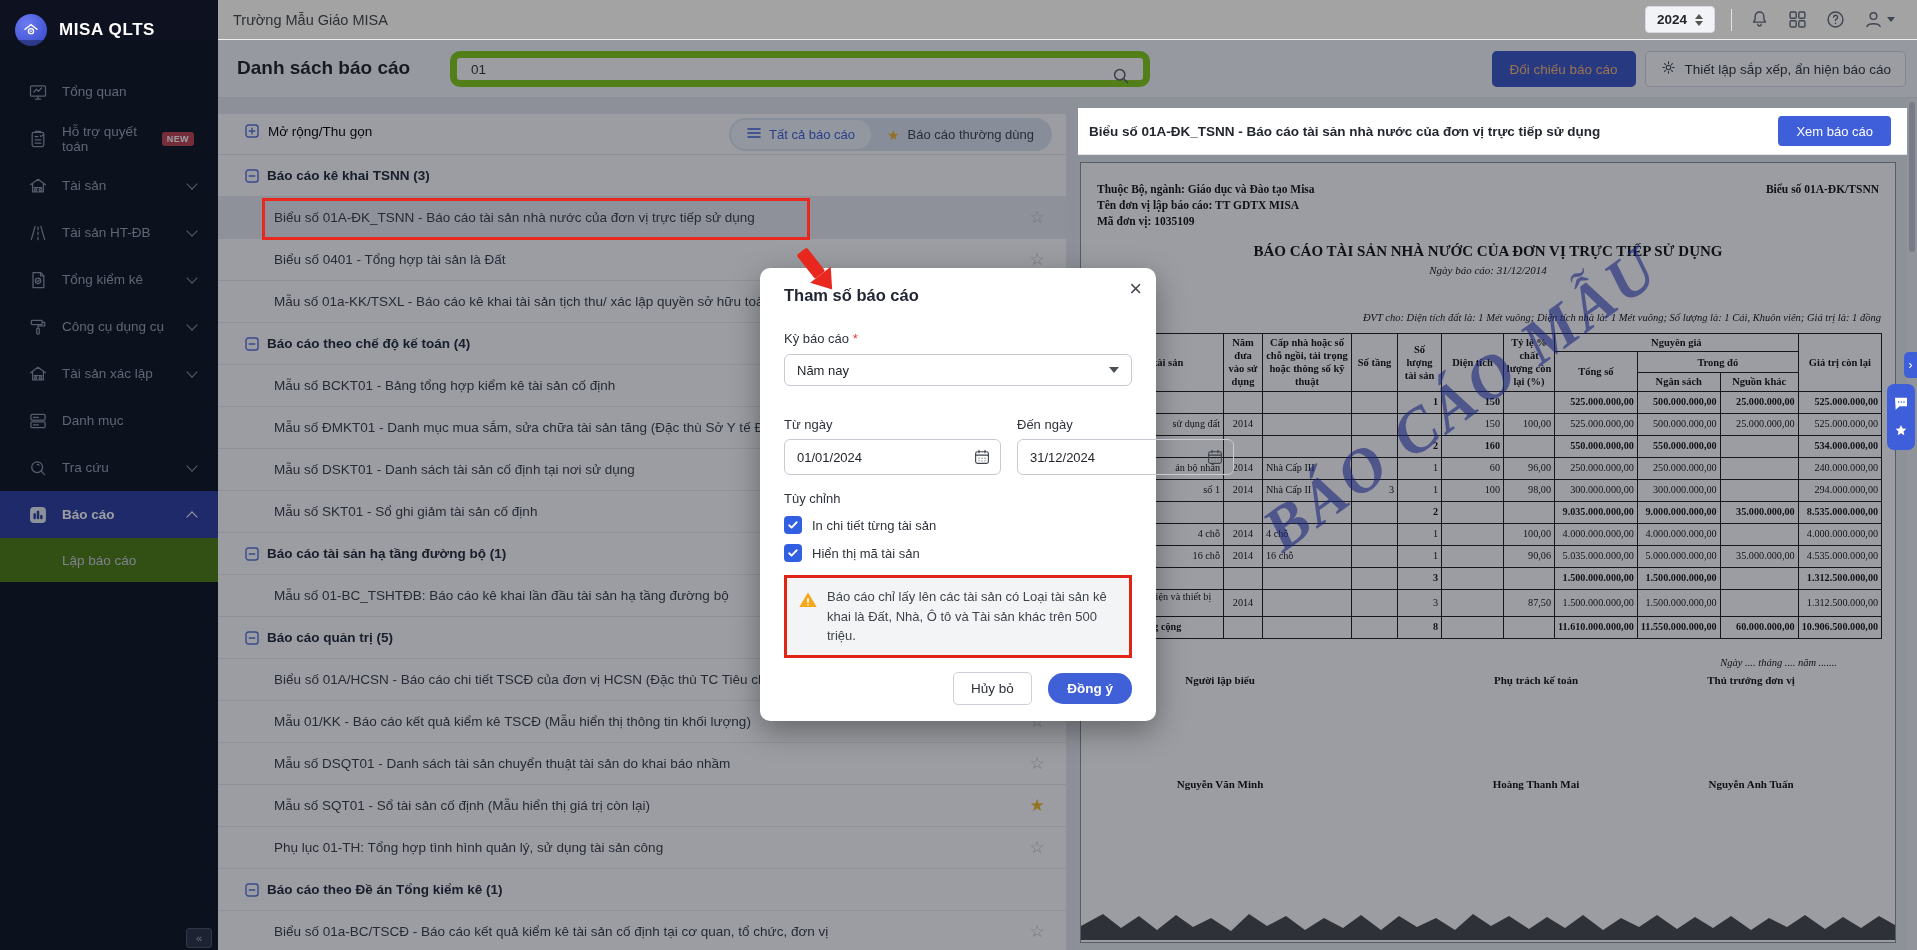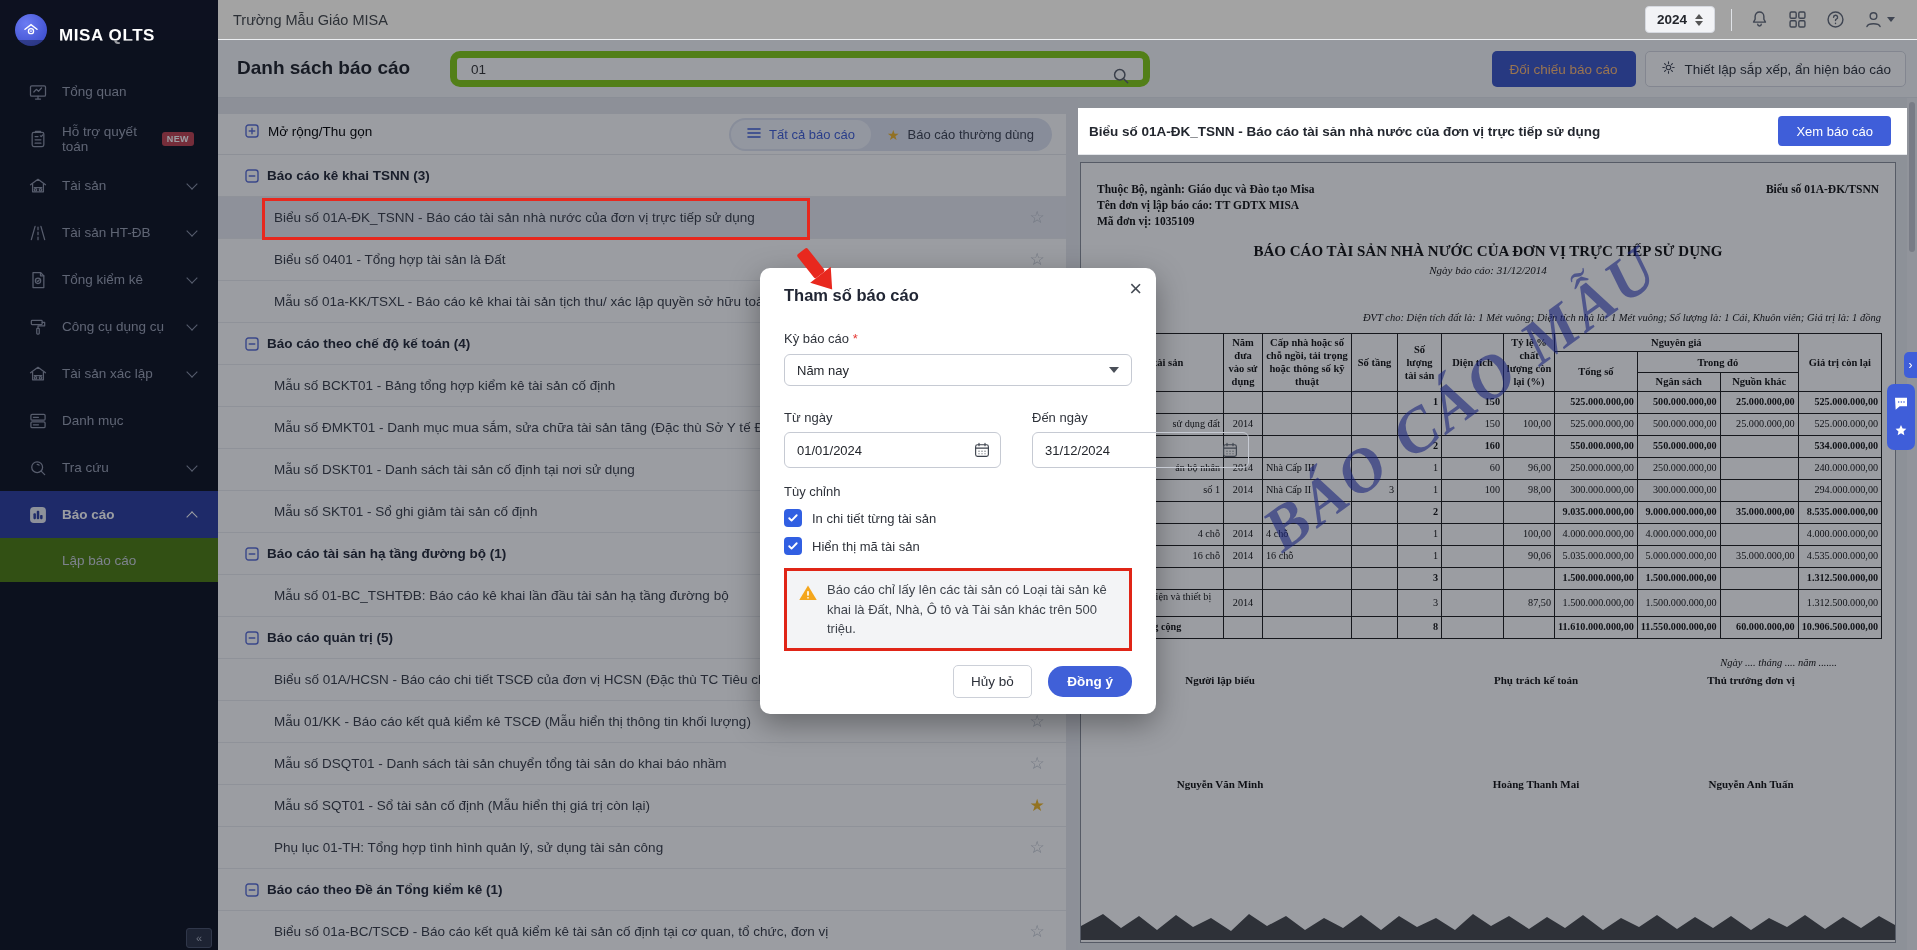--- a/index.html
+++ b/index.html
@@ -1,20 +1,20 @@
 <!DOCTYPE html>
 <html><head>
 <meta charset="utf-8">
 <style>
   *{margin:0;padding:0;box-sizing:border-box}
   html,body{width:1917px;height:950px;overflow:hidden;background:#e7e9ee;font-family:"Liberation Sans",sans-serif;position:relative}
 
   
   .sidebar{position:absolute;left:0;top:0;width:218px;height:950px;background:#0d1120;z-index:10}
-  .logo-row{display:flex;align-items:flex-end;gap:12px;padding:14px 0 10px 15px}
+  .logo-row{display:flex;align-items:center;gap:12px;padding:14px 0 10px 15px}
   .logo-circle{width:32px;height:32px;border-radius:50%;background:radial-gradient(circle at 35% 30%,#6b7bf3,#3345c6);display:flex;align-items:center;justify-content:center}
   .brand{color:#fff;font-size:17px;font-weight:bold;letter-spacing:.6px}
   #side-nav{margin-top:12px}
   .s-item{height:47px;display:flex;align-items:center;padding:0 16px 0 0;cursor:pointer;color:#9aa1b2;position:relative}
   .s-item .s-ico{width:20px;height:20px;margin:0 14px 0 28px;display:flex;align-items:center;justify-content:center}
   .s-ico svg{width:20px;height:20px}
   .s-ico .ln *{stroke:#8d94a6;fill:none;stroke-width:1.5;stroke-linecap:round;stroke-linejoin:round}
   .s-label{font-size:13.5px;flex:1}
   .s-badge{background:#c0414f;color:#fff;font-size:9px;font-weight:bold;border-radius:3px;padding:2px 5px;margin-right:8px;letter-spacing:.4px}
   .s-chev{width:8px;height:8px;border-right:1.7px solid #8d94a6;border-bottom:1.7px solid #8d94a6;transform:rotate(45deg);margin-right:6px;margin-top:-4px}
@@ -110,21 +110,21 @@
   .float-widgets svg{width:16px;height:16px}
 
   
   .modal{position:absolute;left:760px;top:268px;width:396px;background:#fff;border-radius:10px;z-index:70;box-shadow:0 10px 30px rgba(0,0,0,.35);padding:14px 24px 16px 24px}
   .m-title{font-size:16.5px;font-weight:bold;color:#212634;margin-top:4px}
   .m-close{position:absolute;top:10px;right:14px;font-size:22px;color:#454b54;background:none;border:0;cursor:pointer;line-height:1}
   .m-label{margin-top:26px;font-size:13px;color:#2f333b}
   .req{color:#e53935}
   .m-select{margin-top:8px;height:32px;border:1px solid #c6cad3;border-radius:6px;display:flex;align-items:center;justify-content:space-between;padding:0 12px;font-size:13px;color:#23262c;cursor:pointer}
   .caret{width:0;height:0;border-left:5px solid transparent;border-right:5px solid transparent;border-top:6px solid #4a4f58}
-  .m-dates{margin-top:24px;display:grid;grid-template-columns:1fr 1fr;gap:31px}
+  .m-dates{margin-top:31px;display:grid;grid-template-columns:1fr 1fr;gap:16px}
   .m-label2{font-size:13px;color:#2f333b;margin-bottom:7px}
   .m-date{height:36px;border:1px solid #c6cad3;border-radius:6px;display:flex;align-items:center}
   .m-date input{flex:1;border:0;outline:none;font-size:13px;color:#23262c;padding-left:12px;background:transparent;font-family:"Liberation Sans",sans-serif;min-width:0}
   .m-date svg{width:18px;height:18px;margin-right:9px;flex-shrink:0}
   .cal *{stroke:#3c424c;fill:none;stroke-width:1.5;stroke-linecap:round}
   .mt16{margin-top:16px}
   .cb-row{margin-top:10px;display:flex;align-items:center;gap:10px;font-size:13px;color:#2f333b;cursor:pointer}
   .cb{width:18px;height:18px;background:#315fe2;border-radius:4px;display:flex;align-items:center;justify-content:center;flex-shrink:0}
   .cb svg{width:12px;height:12px}
   .m-warning{margin-top:13px;border:3px solid #e02517;background:#f3f4f6;padding:9px 11px;display:flex;gap:9px;font-size:13px;color:#40454d;line-height:1.5}
@@ -453,21 +453,21 @@
       </div>
       <div class="lrow">
         <span class="i-label">Biểu số 01A/HCSN - Báo cáo chi tiết TSCĐ của đơn vị HCSN (Đặc thù TC Tiêu chuẩn)</span>
         <span class="star">☆</span>
       </div>
       <div class="lrow">
         <span class="i-label">Mẫu 01/KK - Báo cáo kết quả kiểm kê TSCĐ (Mẫu hiển thị thông tin khối lượng)</span>
         <span class="star">☆</span>
       </div>
       <div class="lrow">
-        <span class="i-label">Mẫu số DSQT01 - Danh sách tài sản chuyển tổng tài sản do khai báo nhầm</span>
+        <span class="i-label">Mẫu số DSQT01 - Danh sách tài sản chuyển thuật tài sản do khai báo nhầm</span>
         <span class="star">☆</span>
       </div>
       <div class="lrow">
         <span class="i-label">Mẫu số SQT01 - Sổ tài sản cố định (Mẫu hiển thị giá trị còn lại)</span>
         <span class="star fav">★</span>
       </div>
       <div class="lrow">
         <span class="i-label">Phụ lục 01-TH: Tổng hợp tình hình quản lý, sử dụng tài sản công</span>
         <span class="star">☆</span>
       </div>

